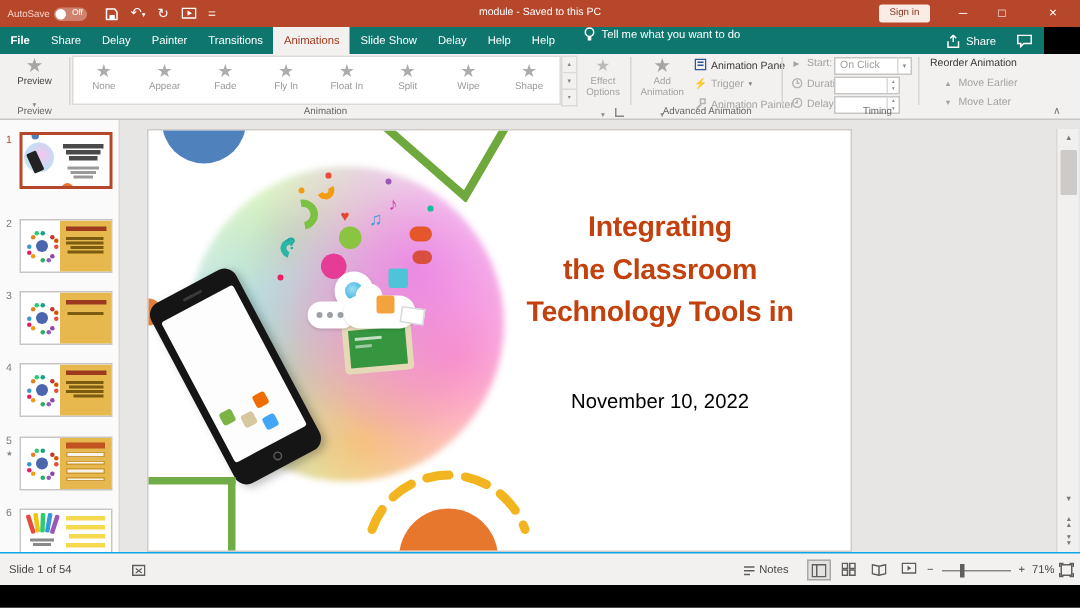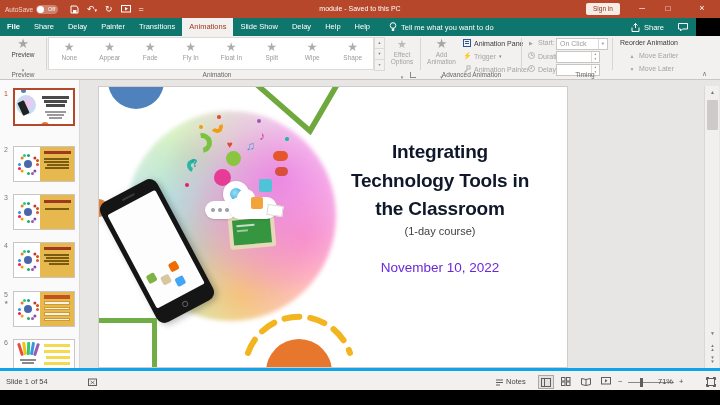--- a/index.html
+++ b/index.html
@@ -16,21 +16,21 @@
 .qat .gly{line-height:18px}
 .qat svg{display:block}
 .doctitle{position:absolute;left:0;right:0;top:0;line-height:18px;text-align:center;font-size:7px;color:#fff}
 .signin{position:absolute;left:586px;top:3px;height:12px;line-height:11px;padding:0 7px;background:#f9ece5;color:#86341c;font-size:6.5px;border-radius:2px}
 .winbtn{position:absolute;top:0;height:18px;line-height:17px;text-align:center;font-size:8px;color:#fff}
 
 
 .tabsrow{position:absolute;left:0;top:18px;width:696px;height:18px;background:#0f766e;display:flex;align-items:stretch}
 .tab{padding:0 7px;line-height:18px;font-size:7.5px;color:#fff;white-space:nowrap}
 .tab.active{background:#f3f1f0;color:#a5371d}
-.tellme{display:flex;align-items:center;gap:4px;margin-left:12px;font-size:7.5px;color:#fff;white-space:nowrap}
+.tellme{display:flex;gap:4px;margin-left:12px;font-size:7.5px;color:#fff;white-space:nowrap}
 .share-wrap{position:absolute;right:32px;top:0;height:18px;display:flex;align-items:center;gap:4px;font-size:7.5px;color:#fff}
 .comment-btn{position:absolute;right:8px;top:0;height:18px;display:flex;align-items:center}
 
 
 .ribbon{position:absolute;left:0;top:36px;width:720px;height:44px;background:#f3f1f0;border-bottom:1px solid #c9c6c4}
 .rdiv{position:absolute;top:2px;width:1px;height:32px;background:#d8d5d3}
 .bigbtn{position:absolute;top:1px;width:42px;height:33px;text-align:center}
 .bigbtn .bstar{font-size:13px;line-height:14px;color:#a7a5a3;display:block}
 .bigbtn .blabel{font-size:6.5px;line-height:7px;color:#444;display:block}
 .bigbtn .blabel.dim{color:#a5a3a1}
@@ -87,32 +87,32 @@
 .board i{position:absolute;left:4px;top:5px;width:18px;height:2px;background:rgba(255,255,255,.7)}
 .board b{position:absolute;left:4px;top:10px;width:11px;height:2px;background:rgba(255,255,255,.5)}
 .lens{position:absolute;left:124px;top:94px;width:26px;height:26px;background:#fff;border-radius:50%;box-shadow:0 1px 3px rgba(0,0,0,.15)}
 .lens i{position:absolute;left:7px;top:7px;width:12px;height:12px;background:radial-gradient(circle at 40% 40%,#9be0f5,#1f9fd6);border-radius:50%}
 .cloud{position:absolute;left:130px;top:110px;width:48px;height:22px;background:#fff;border-radius:12px;box-shadow:0 1px 2px rgba(0,0,0,.12)}
 .cloud::before{content:"";position:absolute;left:8px;top:-8px;width:18px;height:18px;background:#fff;border-radius:50%}
 .bubble{position:absolute;left:106px;top:114px;width:32px;height:18px;background:#fff;border-radius:9px;box-shadow:0 1px 2px rgba(0,0,0,.15)}
 .bubble i{position:absolute;top:7px;width:4px;height:4px;border-radius:50%;background:#9aa0a6}
 .swirl{position:absolute;border-radius:50%;border-style:solid;border-color:transparent}
 .greenrect{position:absolute;left:-8px;top:231px;width:66px;height:60px;border-top:5px solid #70ad47;border-right:5px solid #70ad47}
-.slide-title{position:absolute;left:180px;top:51px;width:322px;text-align:center;font-weight:bold;font-size:19px;line-height:28.5px;color:#0f172a;letter-spacing:-.2px}
+.slide-title{position:absolute;left:180px;top:51px;width:322px;text-align:center;font-weight:bold;font-size:19px;line-height:28.5px;color:#c2410c;letter-spacing:-.2px}
 .slide-sub{position:absolute;left:180px;top:138px;width:322px;text-align:center;font-size:11px;color:#3f3f3f}
-.slide-date{position:absolute;left:180px;top:172px;width:322px;text-align:center;font-size:13.5px;line-height:17.5px;color:#6d28d9}
+.slide-date{position:absolute;left:180px;top:172px;width:322px;text-align:center;font-size:13.5px;line-height:17.5px;color:#000000}
 
 
 .vscroll{position:absolute;left:704px;top:6px;width:15px;height:282px;background:#f1f0ee;border-left:1px solid #dad7d5}
 .vs-btn{position:absolute;left:0;width:15px;text-align:center;font-size:5px;color:#7a7876}
 .vs-thumb{position:absolute;left:2px;top:14px;width:11px;height:30px;background:#cdcac7;border-radius:1px}
 .chev2{position:absolute;left:0;width:15px;text-align:center;font-size:4.5px;line-height:4px;color:#7a7876}
 
 
-.statusbar{position:absolute;left:0;top:368px;width:720px;height:22px;background:#f3f1f0;border-top:3px solid #0ea5e9;font-size:7.5px;color:#484644}
+.statusbar{position:absolute;left:0;top:368px;width:720px;height:22px;background:#f3f1f0;border-top:1px solid #0ea5e9;font-size:7.5px;color:#484644}
 .sb{position:absolute;top:0;height:22px;line-height:22px;white-space:nowrap}
 .sb svg{vertical-align:middle}
 .viewbtn{position:absolute;top:4px;width:16px;height:14px;text-align:center;padding-top:2px}
 .viewbtn.sel{border:1px solid #aaa8a6;background:#e4e2e0}
 .zoomtrack{position:absolute;left:628px;top:11px;width:46px;height:1px;background:#8a8886}
 .zoomthumb{position:absolute;left:640px;top:7px;width:3px;height:9px;background:#605e5c}
 .blackbar{position:absolute;left:0;top:390px;width:720px;height:15px;background:#000}
 </style>
 </head>
 <body>
@@ -448,24 +448,23 @@
       </div>
 
       <div class="greenrect"></div>
       <svg class="d" style="left:130px;top:215px" width="140" height="67">
         <path d="M 19,51 A 54,54 0 0 1 121,51" fill="none" stroke="#f3b51f" stroke-width="6" stroke-dasharray="15 11" stroke-linecap="round"></path>
         <circle cx="70" cy="70" r="33" fill="#e8772e"></circle>
       </svg>
 
       <div class="slide-title">
         <div>Integrating</div>
+        <div>the Classroom</div>
         <div>Technology Tools in</div>
-        <div>the Classroom</div>
-      </div>
-      <div class="slide-sub">(1-day course)</div>
+      </div>
       <div class="slide-date">
         <div>November 10, 2022</div>
       </div>
     </div>
 
     <div class="vscroll">
       <span class="vs-btn" style="top:3px">▲</span>
       <span class="vs-thumb"></span>
       <span class="vs-btn" style="top:244px">▼</span>
       <span class="chev2" style="top:258px">▲<br>▲</span>
@@ -515,21 +514,21 @@
       <svg width="10" height="9" viewBox="0 0 10 9">
           <rect x="0.5" y="0.5" width="9" height="6.5" fill="none" stroke="#605e5c"></rect>
           <path d="M4,2 L6.5,3.75 L4,5.5 z" fill="#605e5c"></path>
         </svg>
     </span>
 
     <span class="sb" style="left:618px">−</span>
     <span class="zoomtrack"></span>
     <span class="zoomthumb"></span>
     <span class="sb" style="left:679px">+</span>
-    <span class="sb" style="left:658px">71%</span>
+    <span class="sb" style="left:688px">71%</span>
     <span class="sb" style="left:706px">
       <svg width="10" height="10" viewBox="0 0 10 10">
           <rect x="1.5" y="1.5" width="7" height="7" fill="none" stroke="#605e5c"></rect>
           <path d="M0.5,3 v-2.5 h2.5 M7,0.5 h2.5 v2.5 M9.5,7 v2.5 h-2.5 M3,9.5 h-2.5 v-2.5" fill="none" stroke="#605e5c"></path>
         </svg>
     </span>
   </div>
 
   <div class="blackbar"></div>
 </div>

